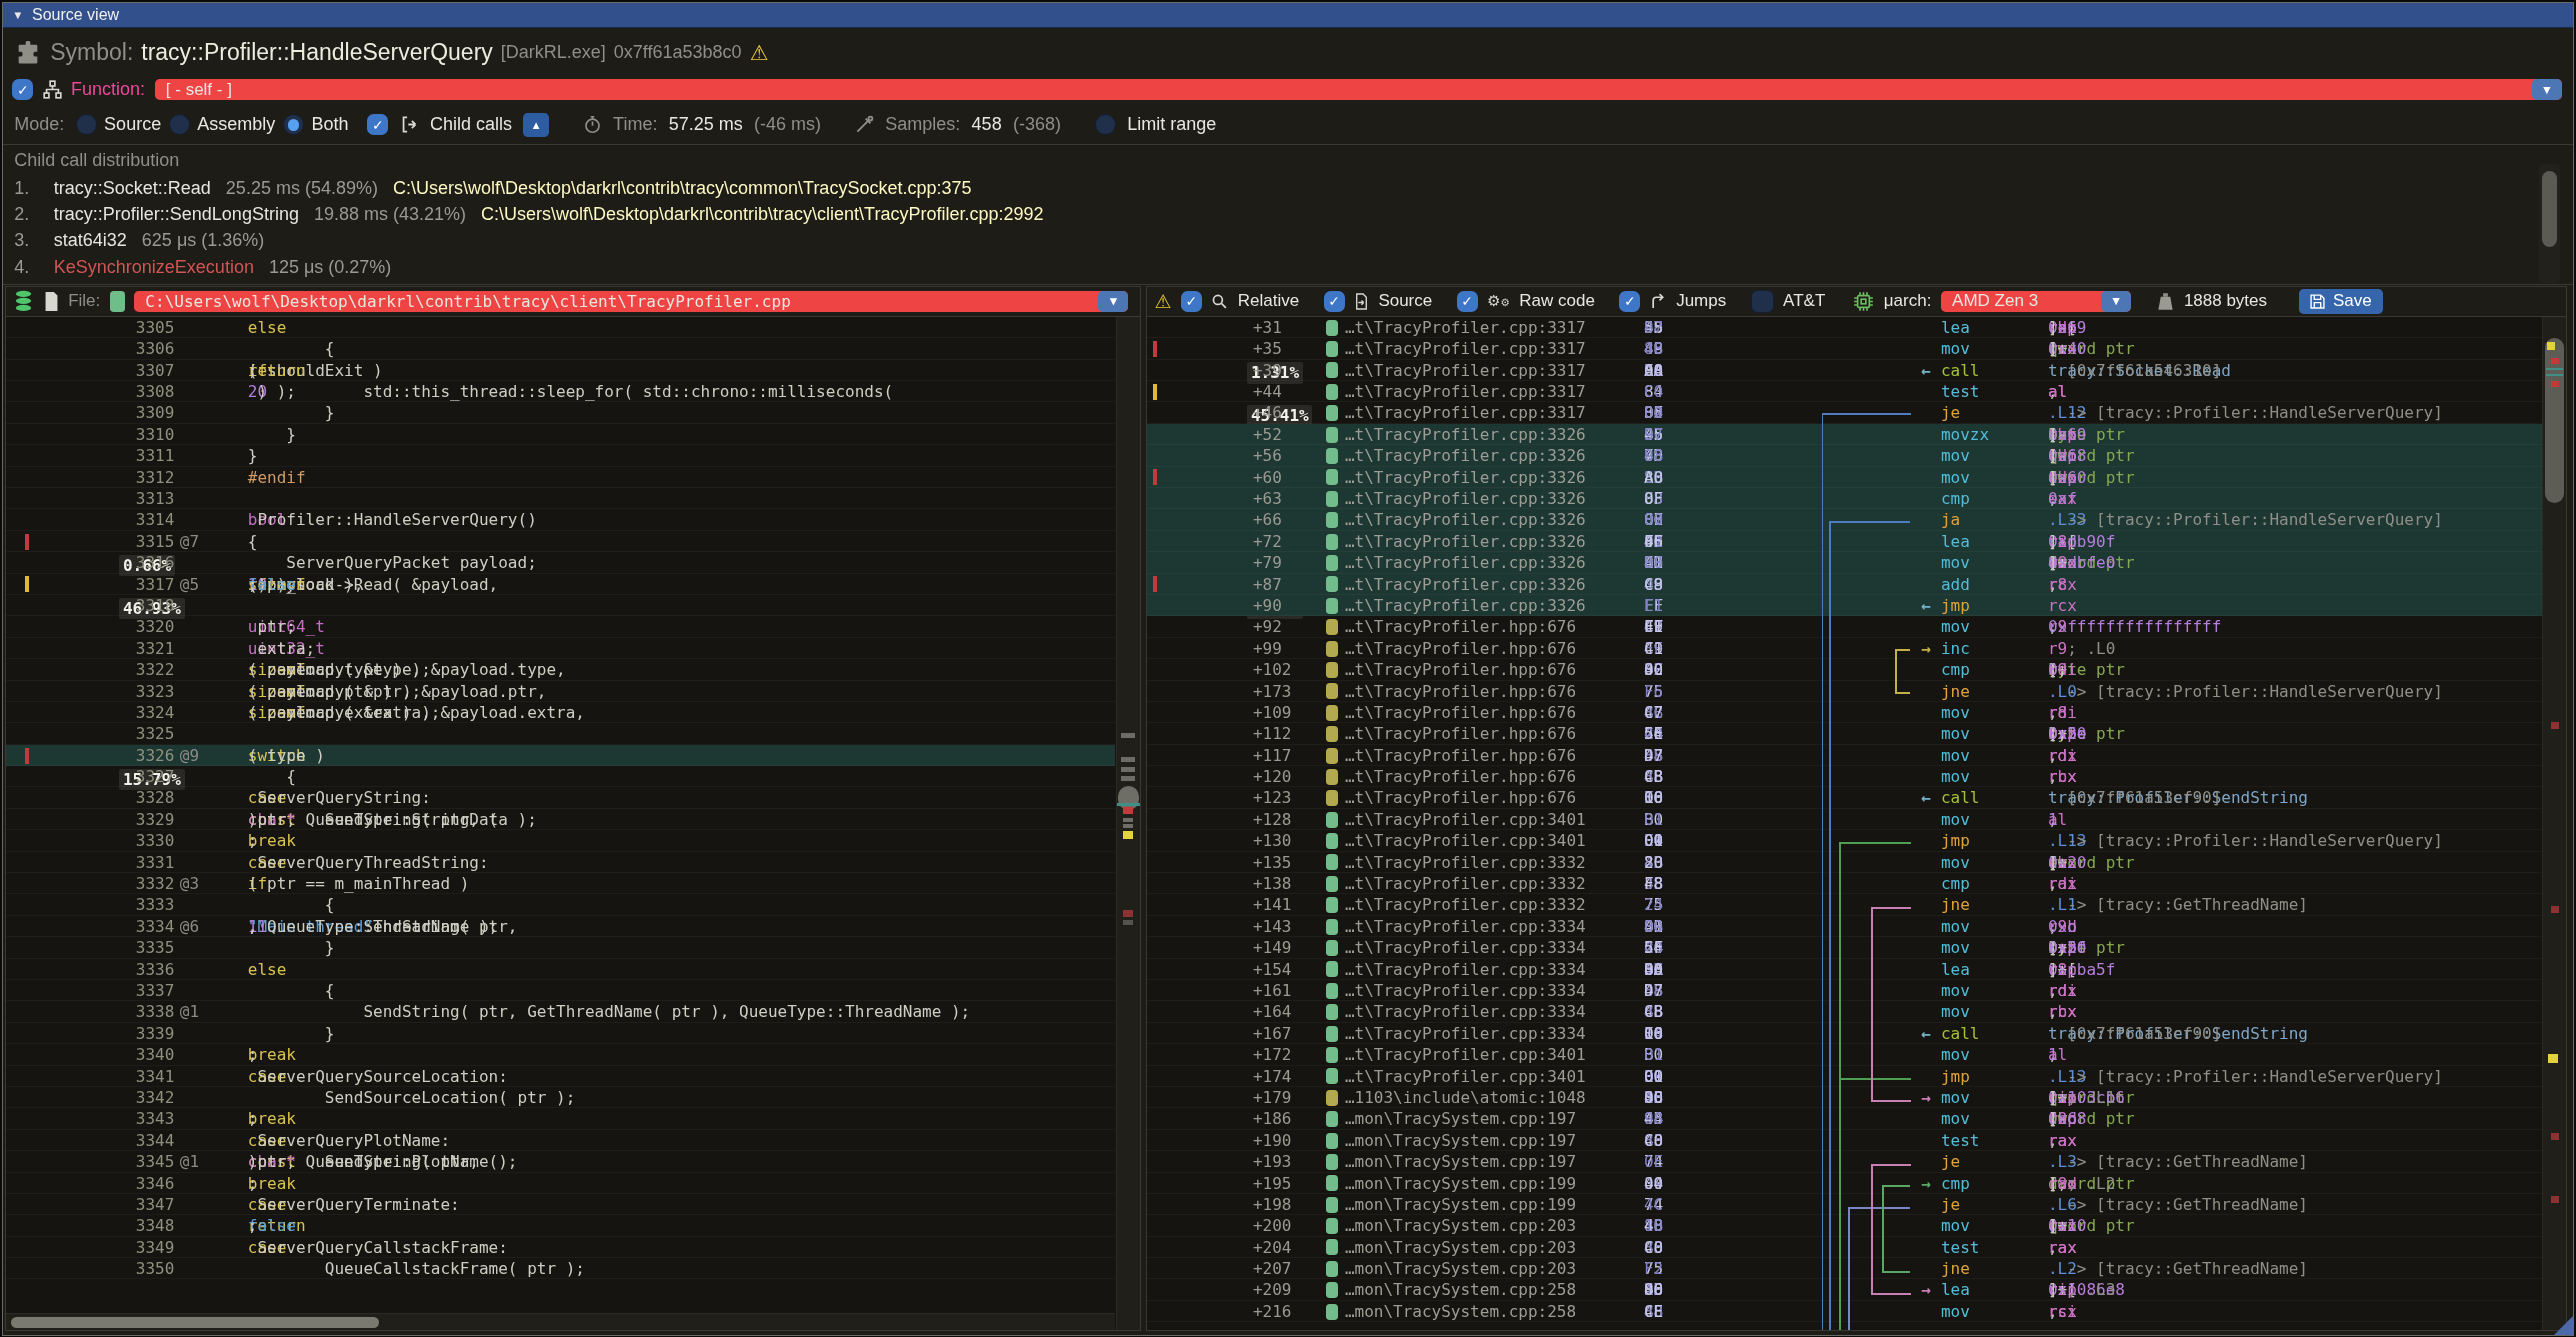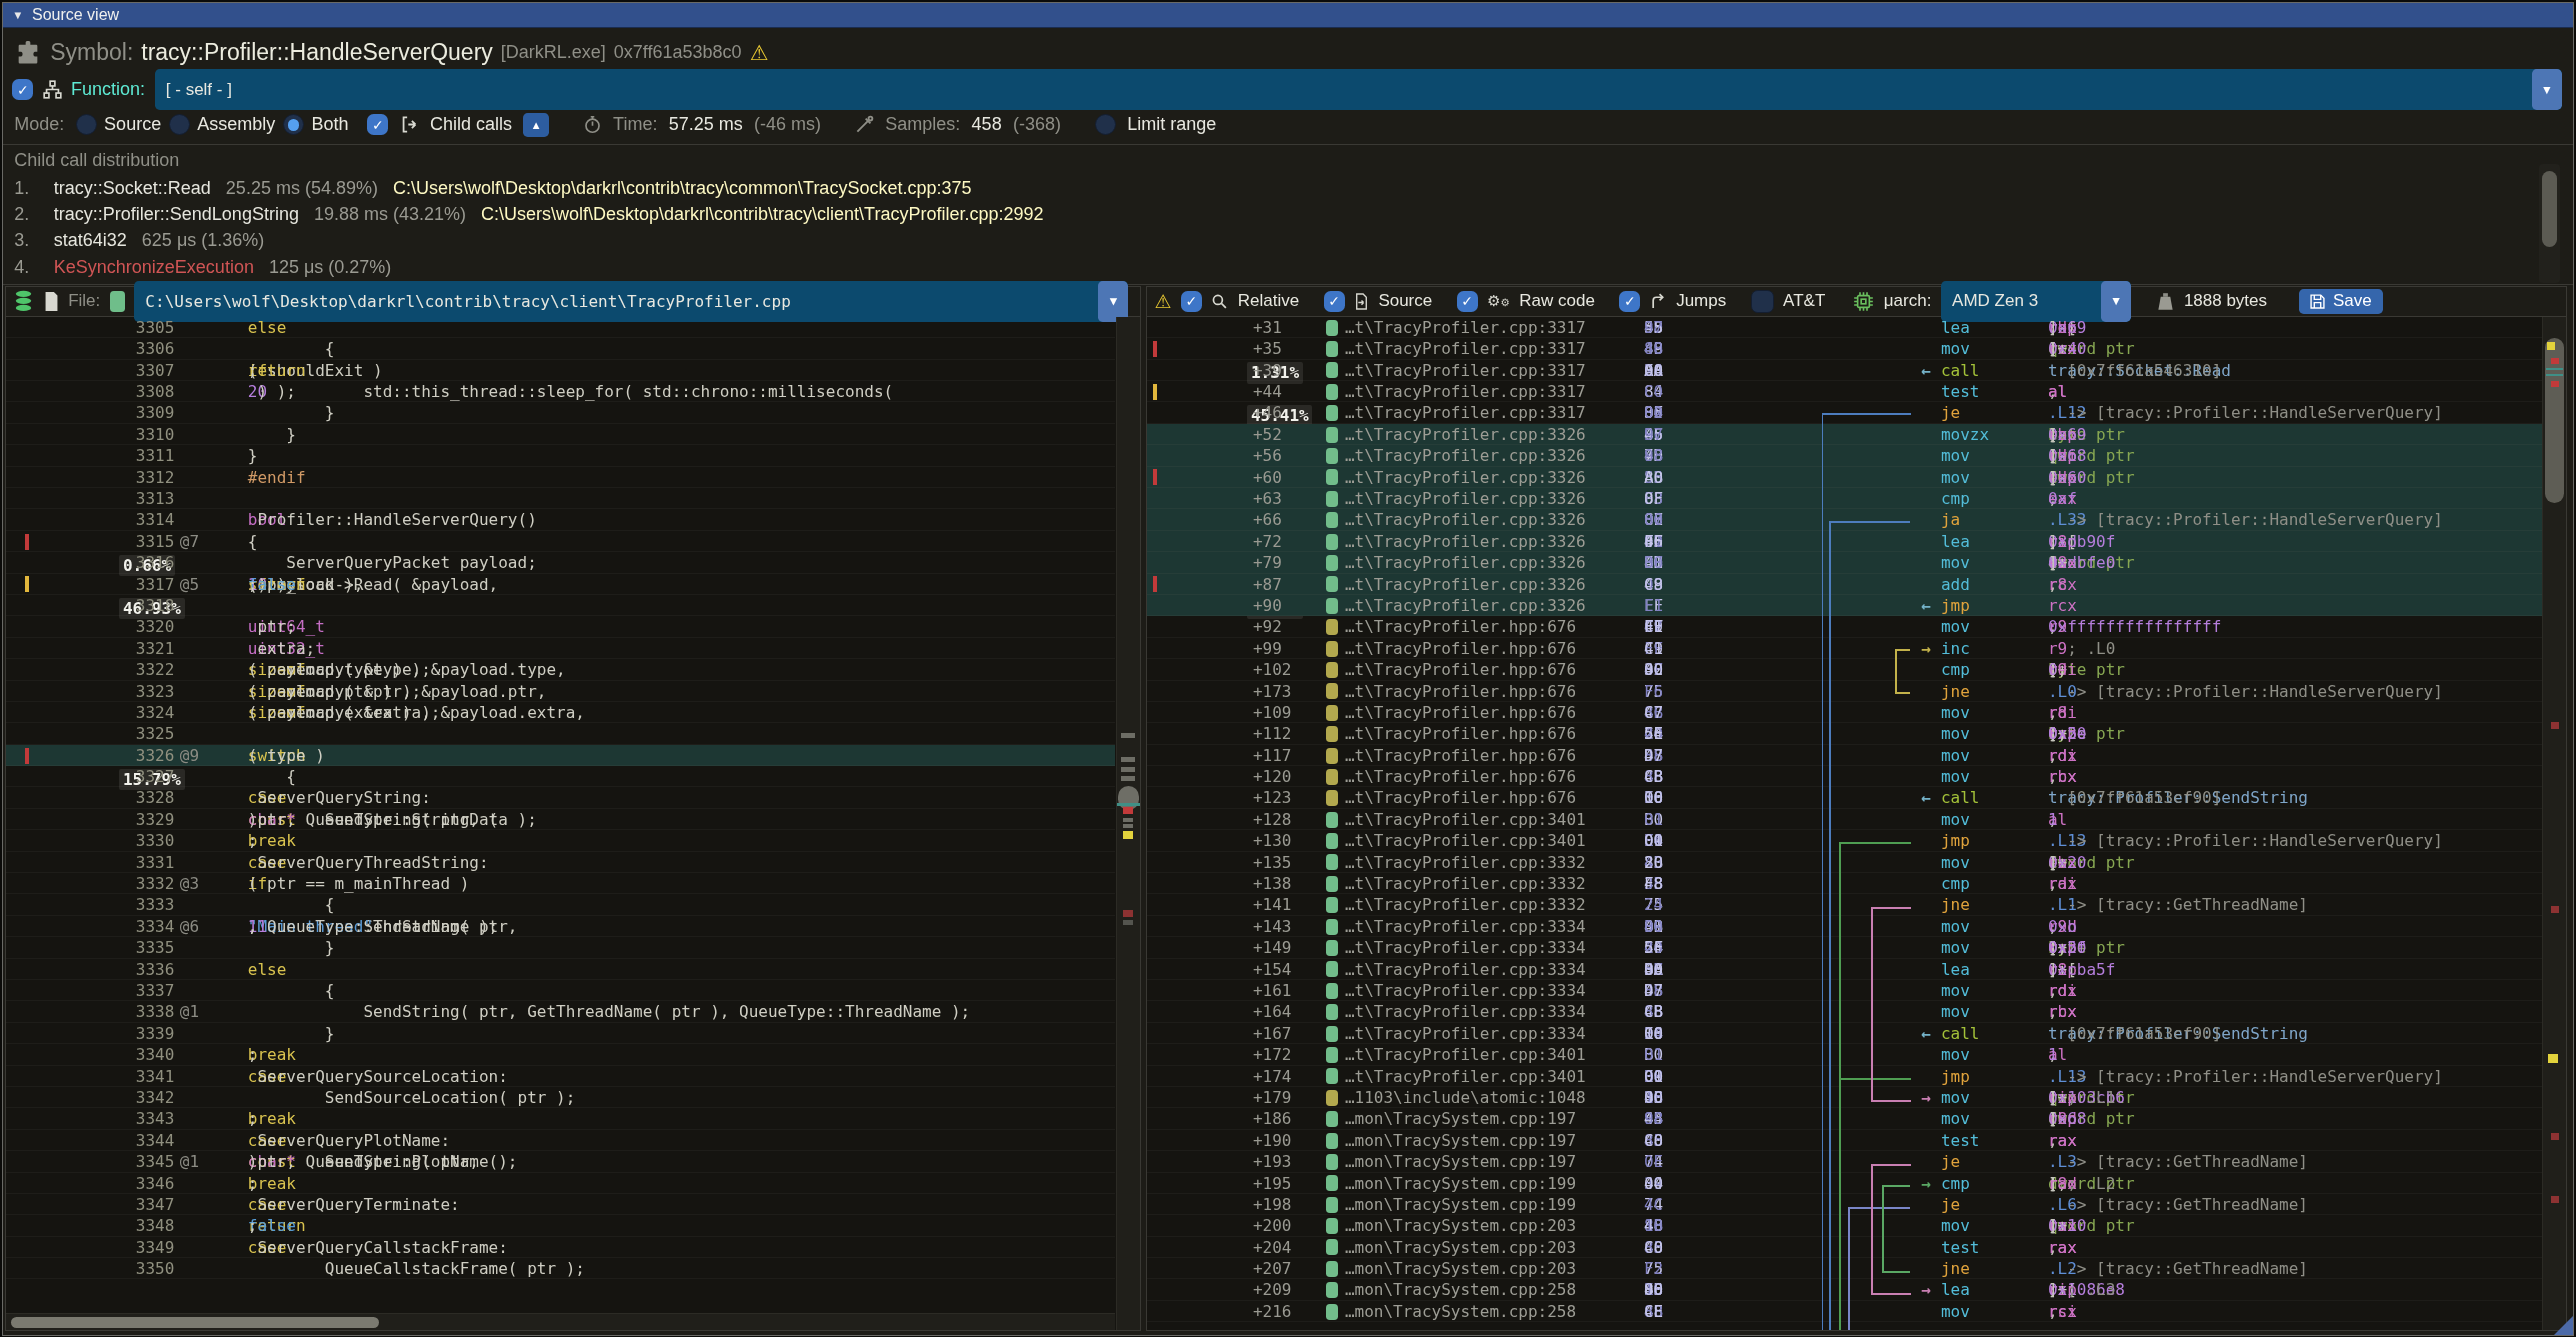--- a/index.html
+++ b/index.html
@@ -16,22 +16,22 @@
   
   .symrow{position:absolute;left:11.3px;top:30px;height:40px;display:flex;align-items:center;gap:8px;justify-content:center;}
   .lbl-gray{color:#8f8f87;}
   .symrow .symlbl{font-size:23px;}
   .symrow .symname{font-size:23px;color:#ececе4;color:#ececdf;}
   .symrow .symmod,.symrow .symaddr{font-size:18px;color:#8f8f87;}
   .warn{color:#e8c832;font-size:21px;line-height:1;}
 
   
   .fnrow{position:absolute;left:9.4px;right:11.3px;top:72px;height:30px;display:flex;align-items:center;gap:9.4px;}
-  .fnrow .fnlbl{font-size:18px;color:#5eead4;}
-  .combo{background:#0c4a6e;border-radius:4.7px;height:41px;display:flex;align-items:center;
+  .fnrow .fnlbl{font-size:18px;color:#ec4899;}
+  .combo{background:#ef4444;border-radius:4.7px;height:21px;display:flex;align-items:center;
          padding-left:11.3px;color:#e8e8e0;font-size:17px;position:relative;overflow:hidden;}
   .combo .cap{position:absolute;right:0;top:0;bottom:0;width:30px;background:#4d76b5;border-radius:4.7px;
               display:flex;align-items:center;justify-content:center;color:#fff;font-size:12.3px;}
   .fnrow .combo{flex:1;}
 
   
   .moderow{position:absolute;left:11.3px;right:11.3px;top:106px;height:32px;display:flex;align-items:center;gap:11.3px;font-size:18px;}
   .radio{width:19px;height:19px;border-radius:50%;background:#20304a;border:0.9px solid #141e30;position:relative;display:inline-block;}
   .radio.sel::after{content:"";position:absolute;inset:3.8px;border-radius:50%;background:#55a0f0;}
   .rwrap{display:flex;align-items:center;gap:7.6px;margin-right:7.6px;}

